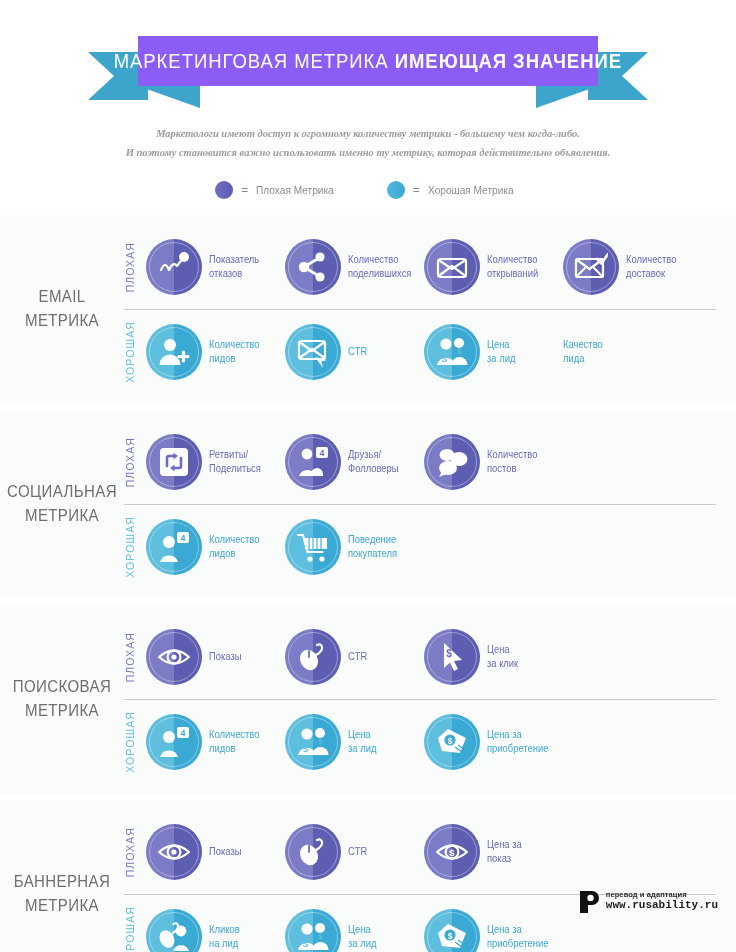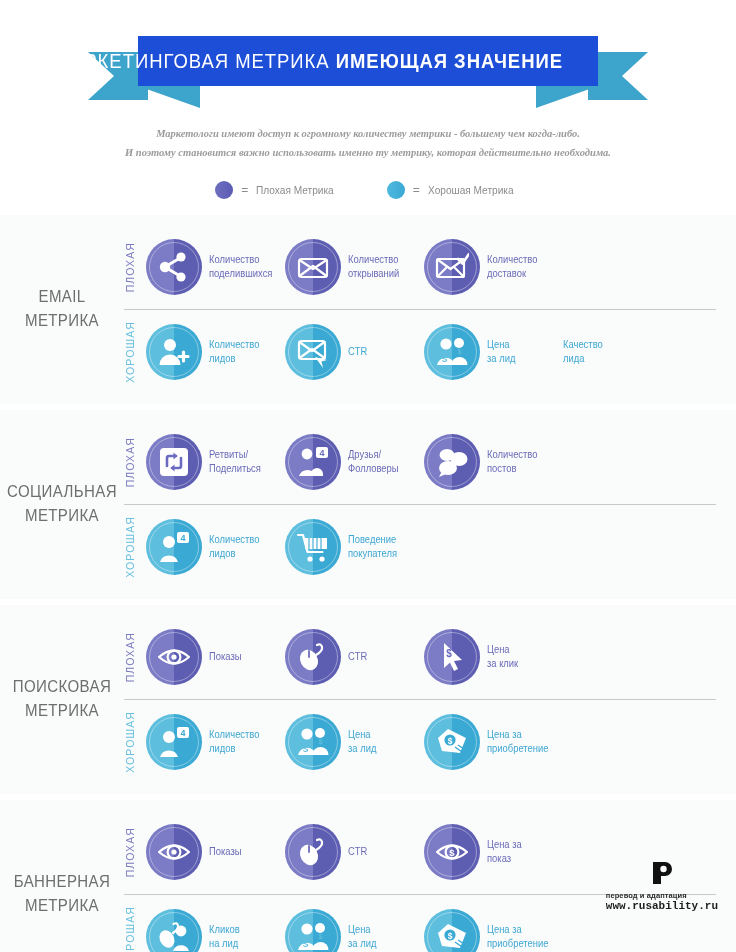--- a/index.html
+++ b/index.html
@@ -14,22 +14,22 @@
   
   .ribbon-wrap { position: relative; height: 112px; }
   .ribbon-tail {
     position: absolute; top: 52px; width: 60px; height: 48px;
     background: #3da4cc;
   }
   .ribbon-tail.left  { left: 88px;  clip-path: polygon(0 0, 100% 0, 100% 100%, 0 100%, 26px 50%); }
   .ribbon-tail.right { right: 88px; clip-path: polygon(0 0, 100% 0, calc(100% - 26px) 50%, 100% 100%, 0 100%); }
   .ribbon-main {
     position: absolute; top: 36px; left: 138px; right: 138px; height: 50px;
-    background: #1d4ed8;
-    display: flex; align-items: center; justify-content: flex-end;
+    background: #8b5cf6;
+    display: flex; align-items: center; justify-content: center;
   }
   .ribbon-title {
     color: #ffffff; font-size: 21px; letter-spacing: 1.1px;
     font-family: "Liberation Sans Narrow", "Liberation Sans", sans-serif;
     white-space: nowrap; transform: scaleX(0.88); transform-origin: center;
   }
   .ribbon-title b { font-weight: bold; }
   .ribbon-fold {
     position: absolute; top: 86px; width: 62px; height: 22px; background: #3da4cc;
   }
@@ -115,21 +115,21 @@
     font-family: "Liberation Sans Narrow", "Liberation Sans", sans-serif;
     font-size: 10px; line-height: 1.35; white-space: pre-line;
     transform: scaleX(0.94); transform-origin: left center;
   }
   .cell-label.bad  { color: #6b6bb8; }
   .cell-label.good { color: #3ea7d2; }
 
   
   .footer {
     position: absolute; right: 18px; bottom: 38px;
-    display: flex; align-items: center; gap: 6px; flex-direction: column;
+    display: flex; align-items: flex-start; gap: 6px;
   }
   .footer-logo { width: 22px; height: 24px; }
   .footer-txt { line-height: 1.25; }
   .footer-l1 {
     font-family: "Liberation Sans Narrow","Liberation Sans",sans-serif;
     font-size: 7.5px; font-weight: bold; color: #2b2b2b; letter-spacing: .1px;
   }
   .footer-l2 {
     font-family: Liberation Mono, monospace;
     font-size: 11px; font-weight: bold; color: #1d1d1d;
@@ -145,21 +145,21 @@
     <div class="ribbon-tail right"></div>
     <div class="ribbon-fold left"></div>
     <div class="ribbon-fold right"></div>
     <div class="ribbon-main">
       <div class="ribbon-title"><span>МАРКЕТИНГОВАЯ МЕТРИКА </span><b>ИМЕЮЩАЯ ЗНАЧЕНИЕ</b></div>
     </div>
   </div>
 
   <div class="subtitle">
     <div>Маркетологи имеют доступ к огромному количеству метрики - большему чем когда-либо.</div>
-    <div>И поэтому становится важно использовать именно ту метрику, которая действительно необходима.</div>
+    <div>И поэтому становится важно использовать именно ту метрику, которая действительно объявления.</div>
   </div>
 
   <div class="legend">
     <div class="legend-item">
       <span class="legend-dot bad"></span>
       <span class="legend-eq">=</span>
       <span class="legend-label">Плохая Метрика</span>
     </div>
     <div class="legend-item">
       <span class="legend-dot good"></span>
@@ -171,20 +171,30 @@
   <div class="sections-wrap" id="sections">
       <div class="section">
     <div class="sec-title">
       <div>EMAIL</div>
       <div>МЕТРИКА</div>
     </div>
     <div class="sec-body">
       <div class="rowline bad">
     <div class="rowtag bad">ПЛОХАЯ</div>
     <div class="cells">
+              <div class="cell">
+    <div class="bubble bad">
+      <svg viewBox="0 0 34 34">
+                    <path d="M4 20 Q8 10 12 20 Q16 11 20 16 L26 8" stroke="#fff" fill="none" stroke-width="2.2" stroke-linecap="round" stroke-linejoin="round"></path>
+                    <circle cx="27" cy="7" r="5" fill="#fff"></circle>
+                  </svg>
+    </div>
+    <div class="cell-label bad">Показатель
+отказов</div>
+  </div>
               <div class="cell">
     <div class="bubble bad">
       <svg viewBox="0 0 34 34">
                     <circle cx="24" cy="7" r="4.6" fill="#fff"></circle>
                     <circle cx="24" cy="27" r="4.6" fill="#fff"></circle>
                     <circle cx="8" cy="17" r="5.2" fill="#fff"></circle>
                     <path d="M12 14.5 L20.5 9.5 M12 19.5 L20.5 24.5" stroke="#fff" stroke-width="3" stroke-linecap="round"></path>
                   </svg>
     </div>
     <div class="cell-label bad">Количество

